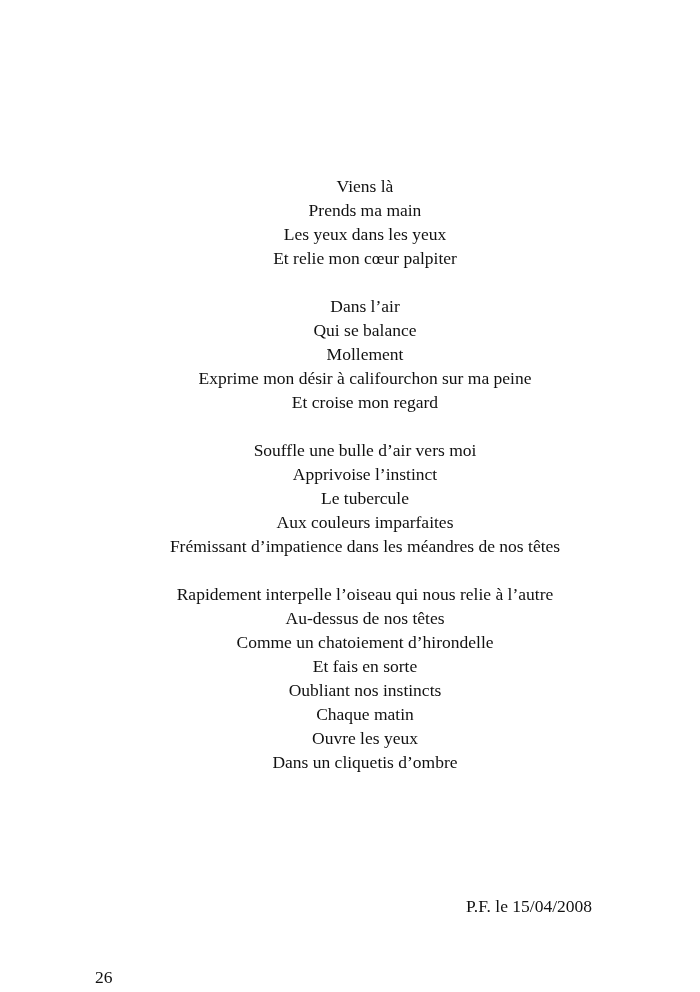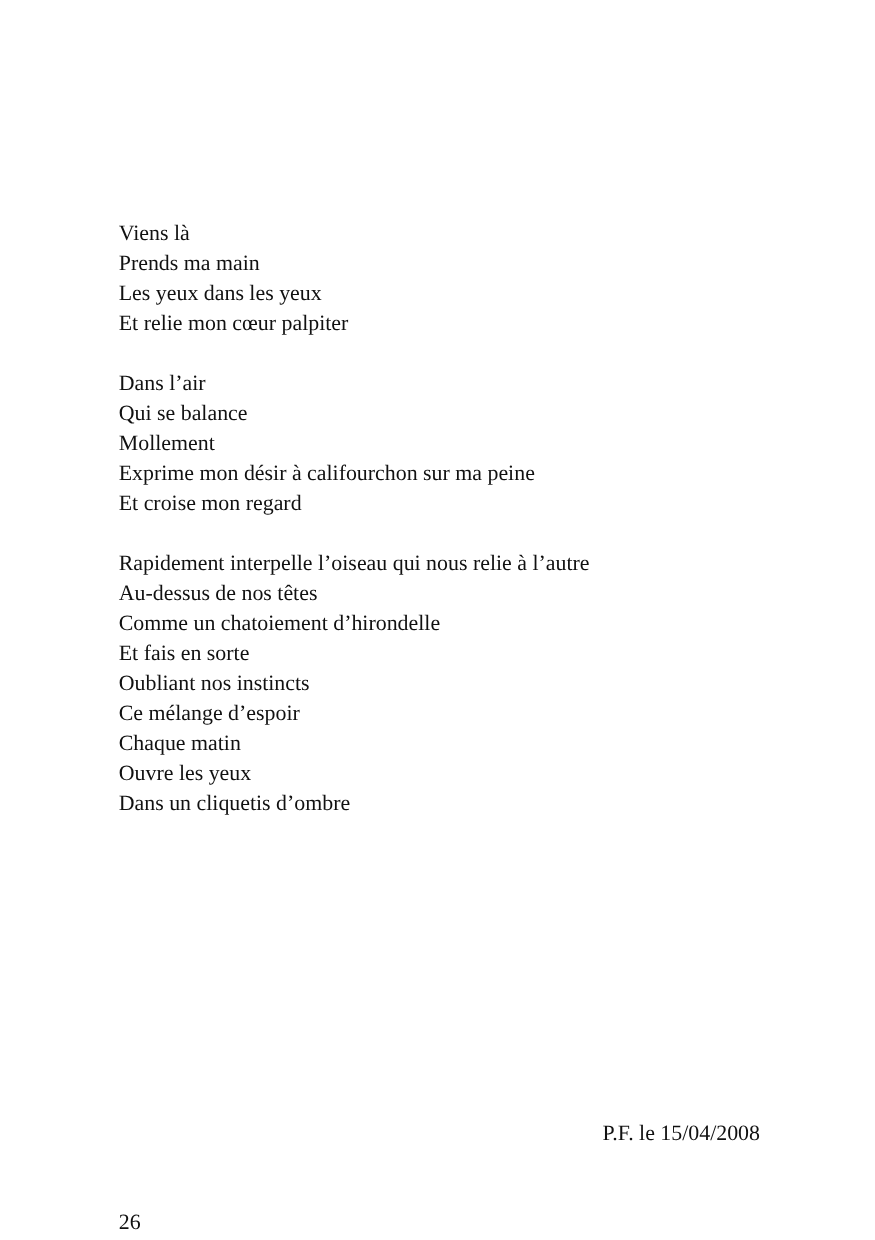--- a/index.html
+++ b/index.html
@@ -22,24 +22,25 @@
       width: 540px;
     }
     .stanza {
       margin: 0 0 24px 0;
     }
     .line {
       font-size: 17.5px;
       line-height: 24px;
       height: 24px;
       white-space: nowrap;
+      text-align: center;
     }
     .signature {
       position: absolute;
-      right: 92px;
+      right: 108px;
       top: 894px;
       font-size: 17.5px;
       line-height: 24px;
       white-space: nowrap;
     }
     .page-number {
       position: absolute;
       left: 95px;
       top: 965px;
       font-size: 17.5px;
@@ -57,26 +58,32 @@
     <div class="line">Et relie mon cœur palpiter</div>
   </div>
   <div class="stanza">
     <div class="line">Dans l’air</div>
     <div class="line">Qui se balance</div>
     <div class="line">Mollement</div>
     <div class="line">Exprime mon désir à califourchon sur ma peine</div>
     <div class="line">Et croise mon regard</div>
   </div>
   <div class="stanza">
+    <div class="line">Souffle une bulle d’air vers moi</div>
+    <div class="line">Apprivoise l’instinct</div>
+    <div class="line">Le tubercule</div>
+    <div class="line">Aux couleurs imparfaites</div>
+    <div class="line">Frémissant d’impatience dans les méandres de nos têtes</div>
+  </div>
+  <div class="stanza">
     <div class="line">Rapidement interpelle l’oiseau qui nous relie à l’autre</div>
     <div class="line">Au-dessus de nos têtes</div>
     <div class="line">Comme un chatoiement d’hirondelle</div>
     <div class="line">Et fais en sorte</div>
     <div class="line">Oubliant nos instincts</div>
-    <div class="line">Ce mélange d’espoir</div>
     <div class="line">Chaque matin</div>
     <div class="line">Ouvre les yeux</div>
     <div class="line">Dans un cliquetis d’ombre</div>
   </div>
 </div>
 
 <div class="signature">P.F. le 15/04/2008</div>
 <div class="page-number">26</div>
 
 </body></html>

